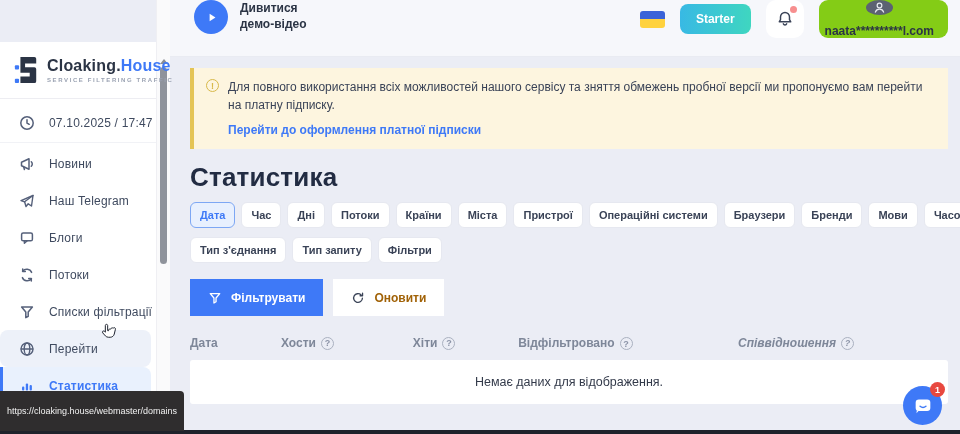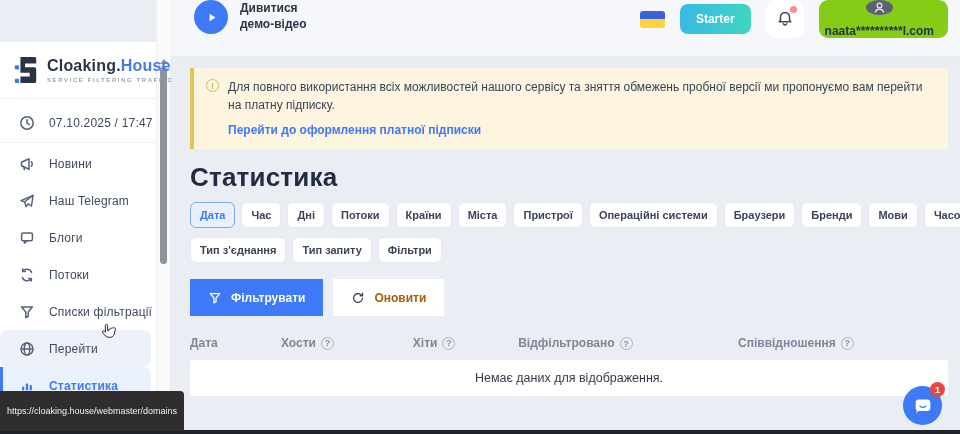--- a/index.html
+++ b/index.html
@@ -61,24 +61,24 @@
 
   .actions-row { display:flex; gap:10px; margin-top:16px; }
   .btn { display:flex; align-items:center; gap:9px; border-radius:0; font-size:12px; font-weight:700; padding:0 18px; height:37px; border:none; cursor:pointer; }
   .btn-filter { background:#3e79f7; color:#fff; }
   .btn-refresh { background:#fff; color:#a16207;align-items:center; }
 
   .table { margin-top:13px; }
   .thead { display:flex; align-items:center; height:28px; color:#7e8799; font-size:12px; font-weight:600; }
   .th { display:flex; align-items:center; gap:5px; }
   .th:nth-child(1){ width:12%; } .th:nth-child(2){ width:17.4%; } .th:nth-child(3){ width:13.9%; }
-  .th:nth-child(4){ width:29%;align-items:flex-end; } .th:nth-child(5){ width:27.7%; }
+  .th:nth-child(4){ width:29%;align-items:flex-end; } .th:nth-child(5){ width:27.7%;font-style:italic; }
   .help { width:13px; height:13px; border:1px solid #aab1c0; border-radius:50%; display:inline-flex; align-items:center; justify-content:center; font-size:9px; color:#8b93a7; }
   .help::after { content:"?"; }
-  .empty-row { margin-top:3px; background:#fff; border-radius:3px; height:36px; display:flex; align-items:center; justify-content:center; font-size:12.5px; color:#333a4a; }
+  .empty-row { margin-top:3px; background:#fff; border-radius:3px; height:44px; display:flex; align-items:center; justify-content:center; font-size:12.5px; color:#333a4a; }
 
   
   .chat-fab { position:absolute; right:18px; bottom:9px; width:39px; height:39px; border-radius:50%; background:#3e79f7; display:flex; align-items:center; justify-content:center; cursor:pointer; z-index:5; }
   .chat-badge { position:absolute; top:-4px; right:-3px; width:15px; height:15px; border-radius:50%; background:#e8483f; color:#fff; font-size:9px; font-weight:700; display:flex; align-items:center; justify-content:center; }
   .status-tooltip { position:absolute; left:0; bottom:3px; background:#2f2d2e; color:#f2f2f2; font-size:9px; padding:15px 7px; border-top-right-radius:4px; z-index:6; white-space:nowrap; }
   .bottom-strip { position:absolute; left:0; bottom:0; width:960px; height:4px; background:#1e222b; z-index:4; }
   .cursor-overlay { position:absolute; left:99px; top:322px; z-index:7; pointer-events:none; }
 </style>
 </head>
 <body>

